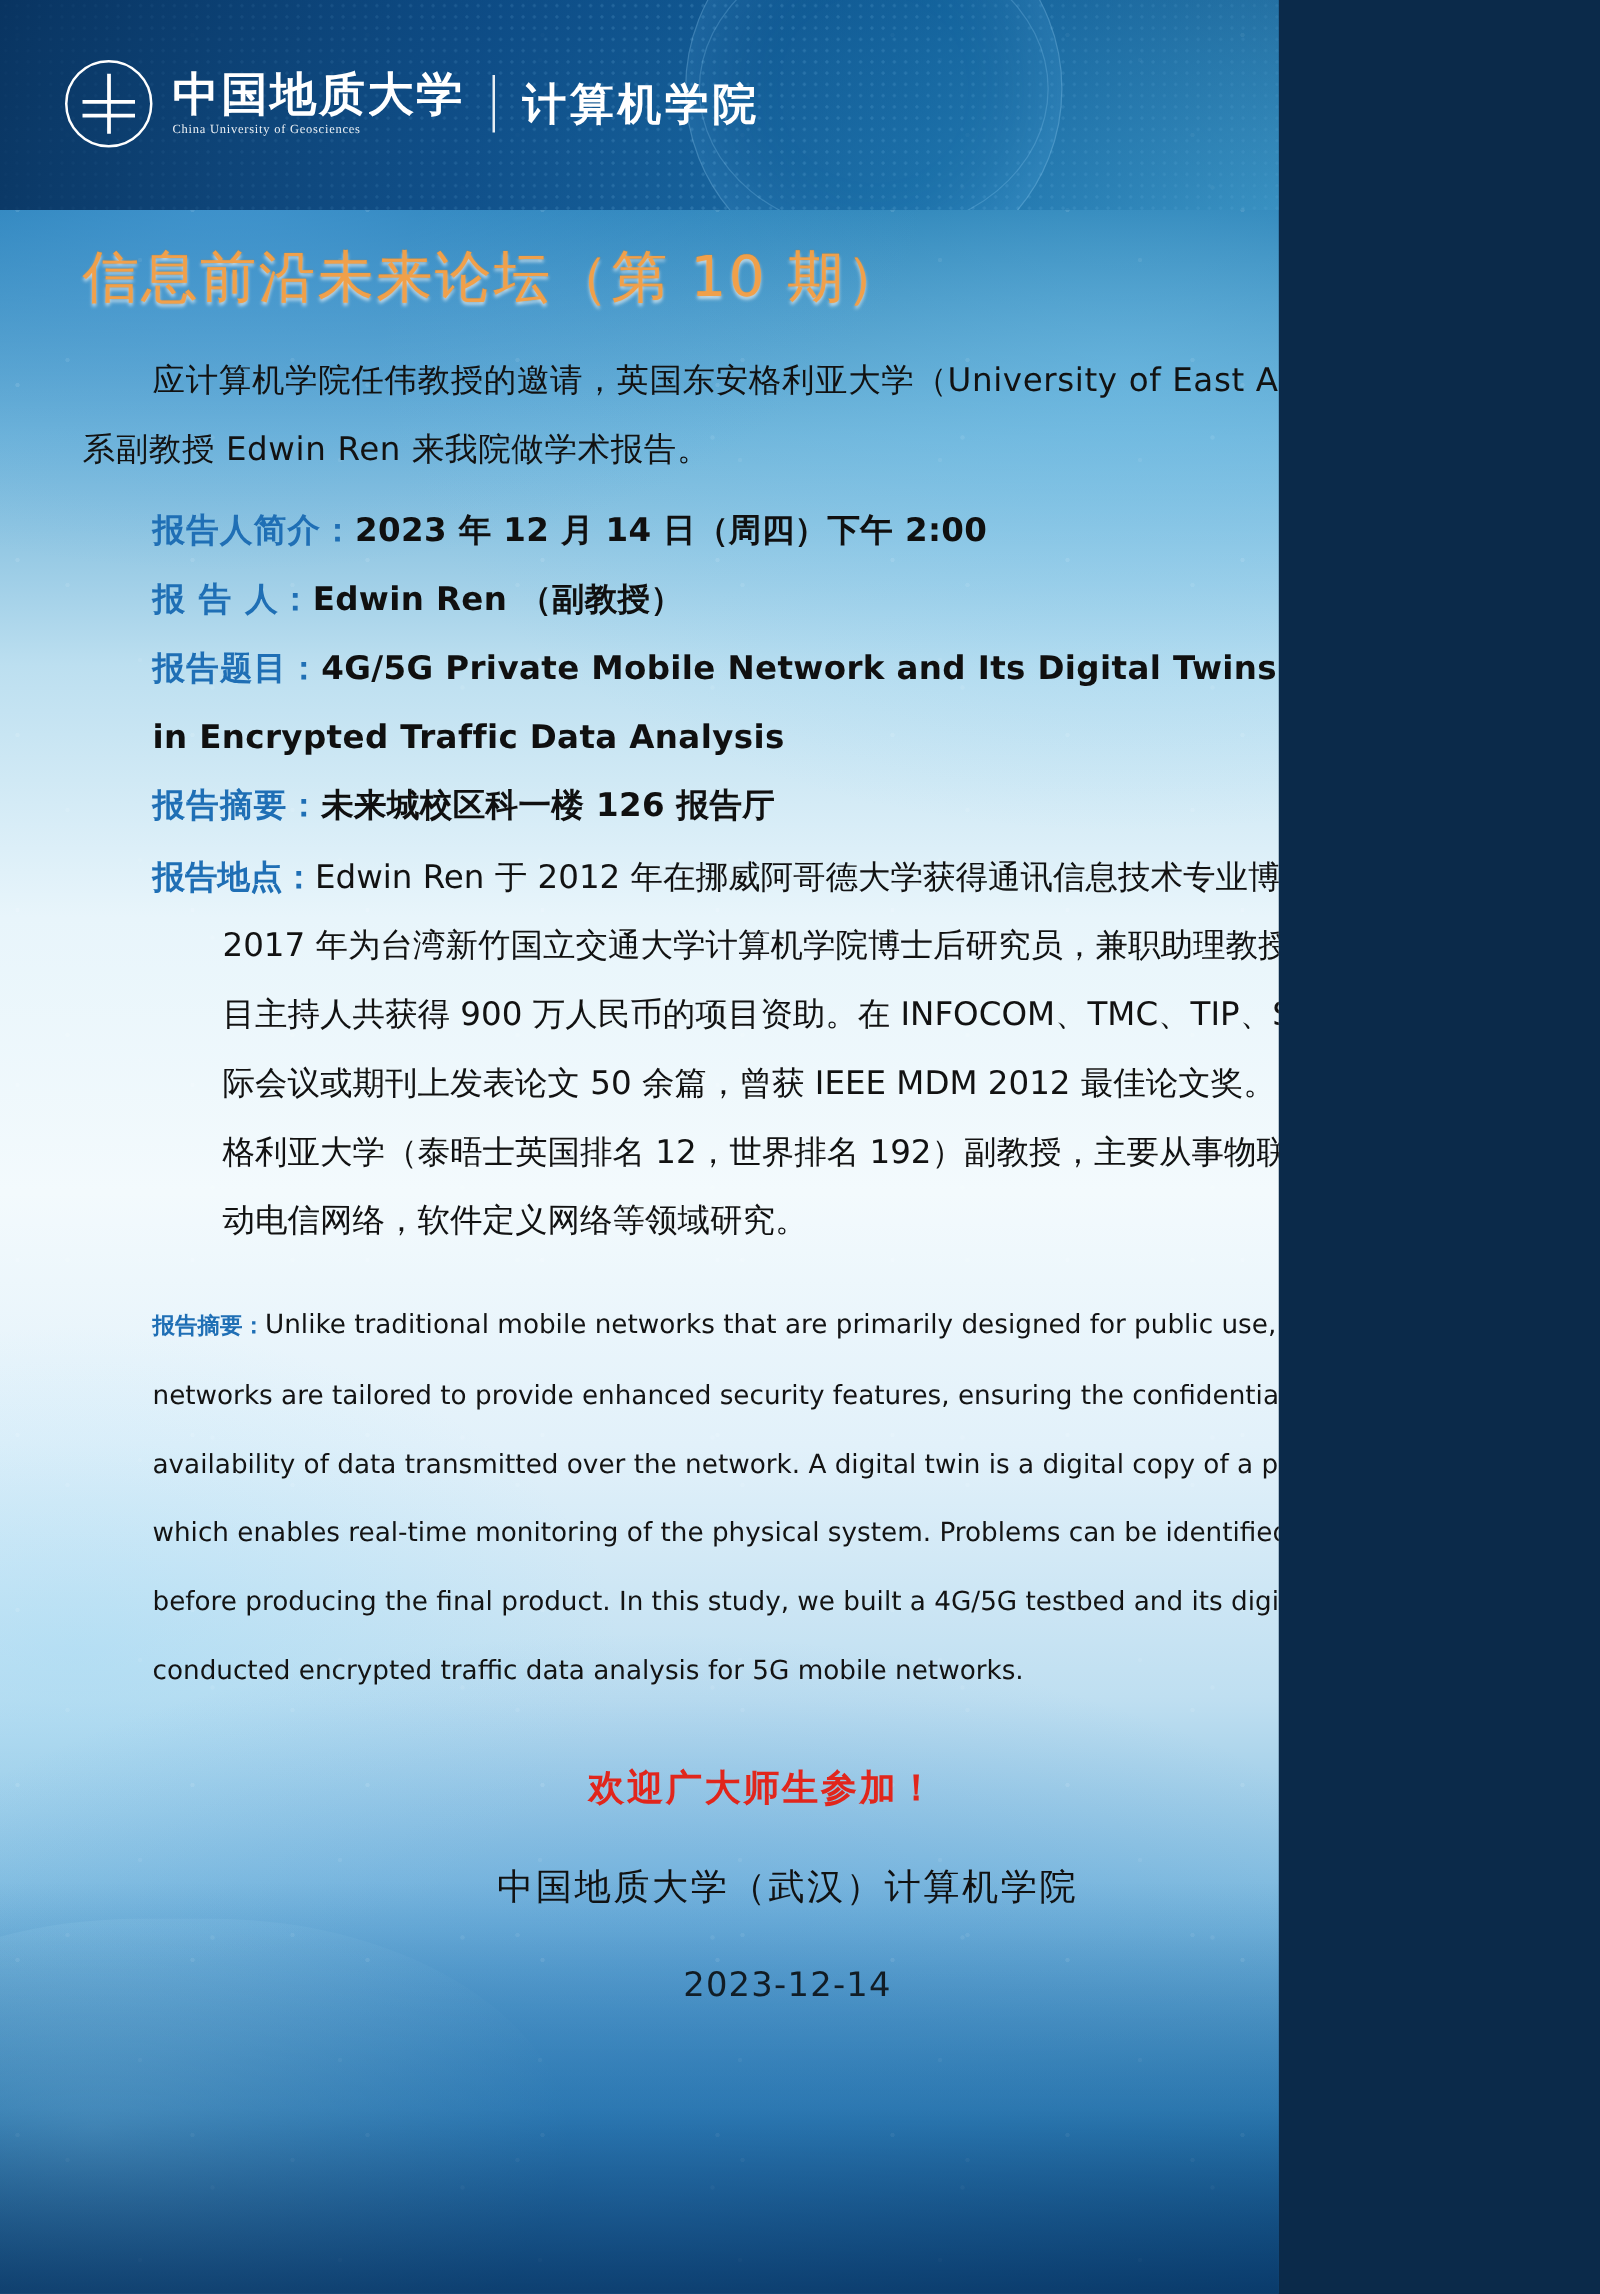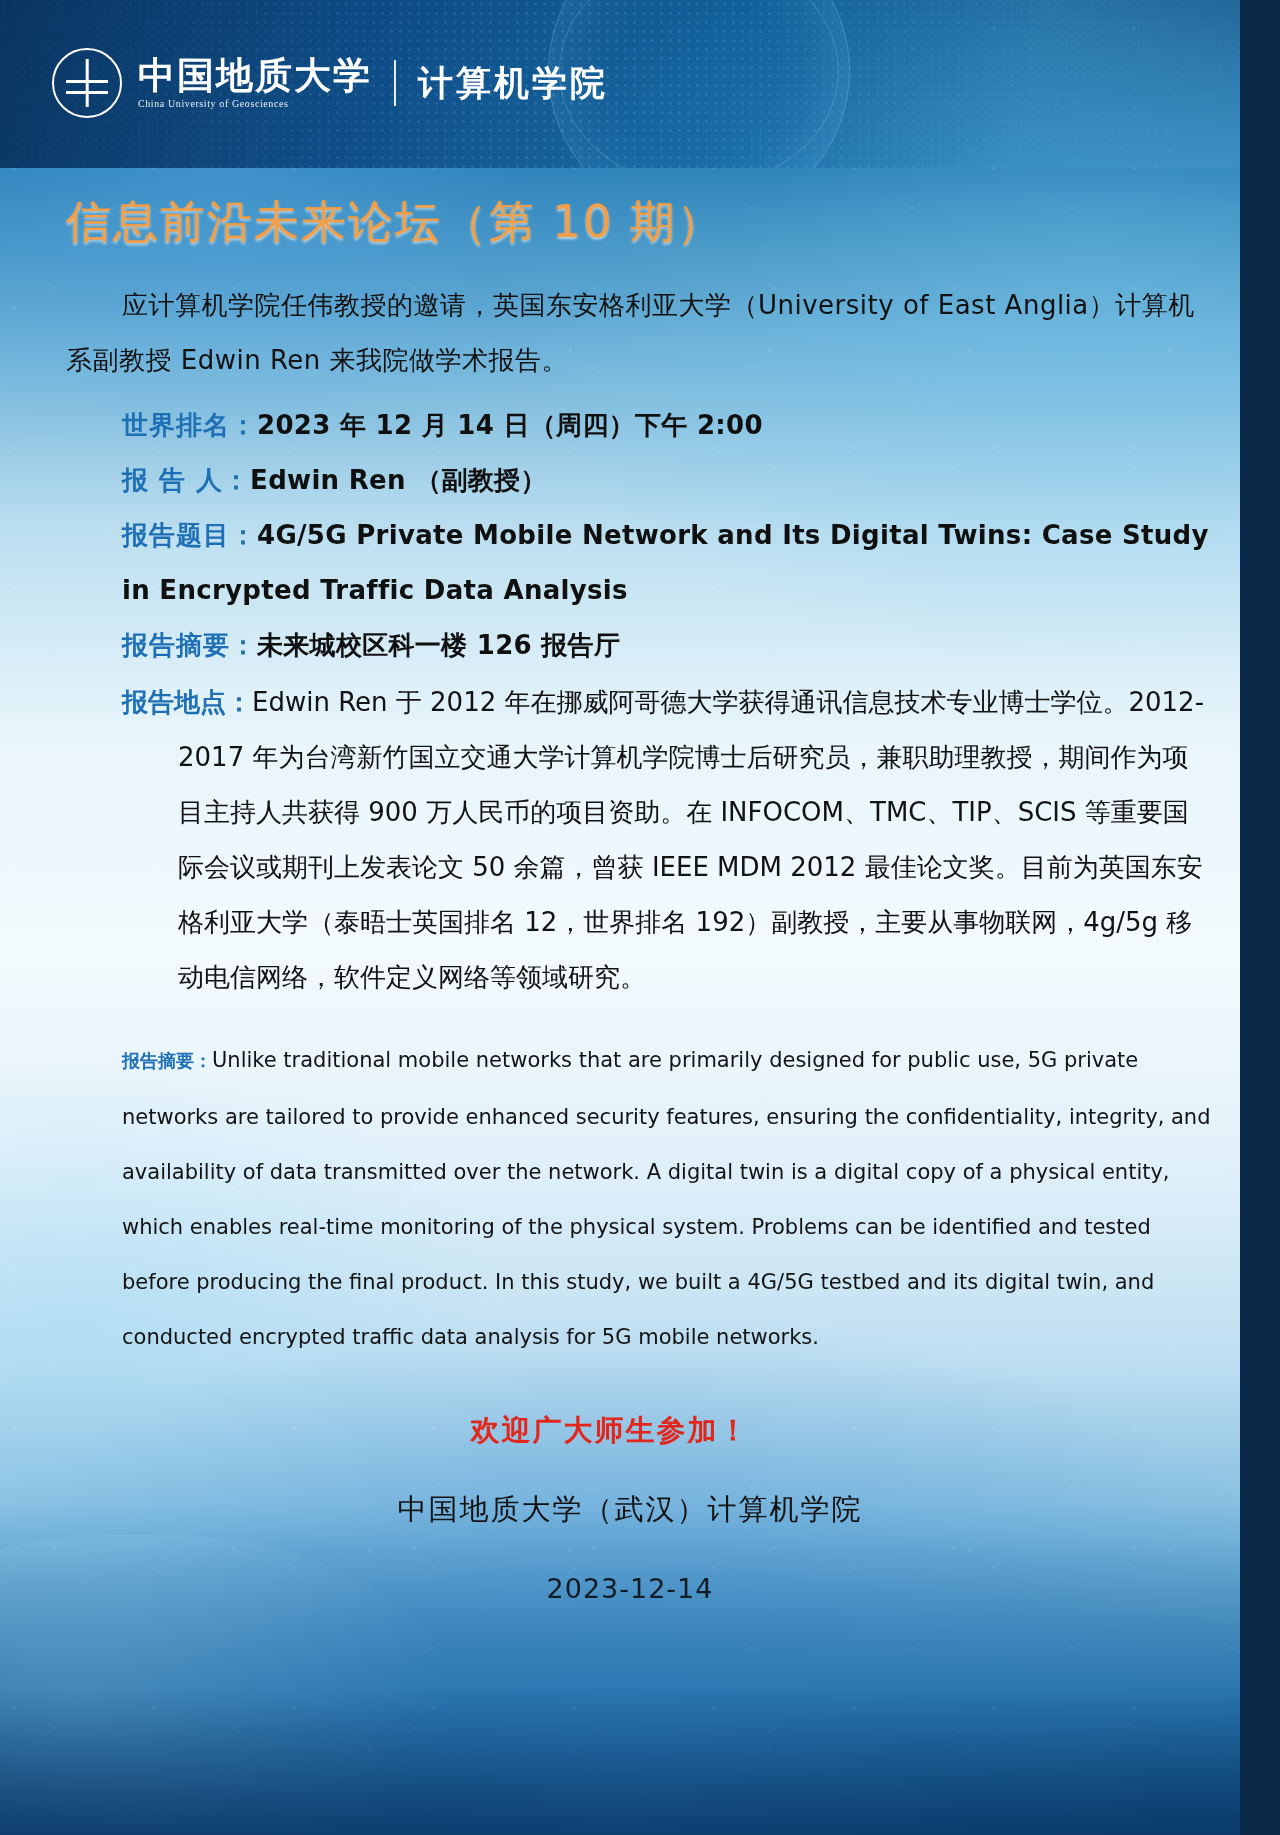--- a/index.html
+++ b/index.html
@@ -3,21 +3,21 @@
 <meta charset="utf-8">
 <title>Poster</title>
 <style>
   html, body {
     margin: 0;
     padding: 0;
     background: #0b2a4a;
   }
   #poster {
     position: relative;
-    width: 1240px;
+    width: 1023px;
     height: 1835px;
     overflow: hidden;
     font-family: "Liberation Sans", sans-serif;
     background:
       radial-gradient(ellipse 900px 500px at 18% 8%, rgba(90,170,230,0.55) 0%, rgba(90,170,230,0.0) 62%),
       radial-gradient(ellipse 1000px 620px at 88% 16%, rgba(120,200,240,0.42) 0%, rgba(120,200,240,0) 60%),
       radial-gradient(ellipse 1200px 700px at 50% 96%, rgba(60,140,210,0.55) 0%, rgba(60,140,210,0) 65%),
       radial-gradient(ellipse 700px 420px at 6% 72%, rgba(150,215,245,0.35) 0%, rgba(150,215,245,0) 62%),
       linear-gradient(180deg,#0e4f85 0%, #1f77ad 9%, #6fb3d8 19%, #bcdff0 29%, #e8f5fb 40%, #f3fafd 52%, #e2f1fa 63%, #bfdff1 74%, #7ab8dd 84%, #2f7fb4 93%, #0d4a7e 100%);
   }
@@ -251,21 +251,21 @@
 
   <div class="content">
 
     <div class="poster-title">信息前沿未来论坛（第 10 期）</div>
 
     <div class="body-text">
 
       <p class="intro">应计算机学院任伟教授的邀请，英国东安格利亚大学（University of East Anglia）计算机系副教授 Edwin Ren 来我院做学术报告。</p>
 
       <p class="field">
-        <span class="label">世界排名：</span><span class="value">2023 年 12 月 14 日（周四）下午 2:00</span>
+        <span class="label">报告人简介：</span><span class="value">2023 年 12 月 14 日（周四）下午 2:00</span>
       </p>
 
       <p class="field">
         <span class="label">报 告 人：</span><span class="value">Edwin Ren （副教授）</span>
       </p>
 
       <p class="field" style="text-indent:0;padding-left:56px;">
         <span class="label">报告题目：</span><span class="value">4G/5G Private Mobile Network and Its Digital Twins: Case Study in Encrypted Traffic Data Analysis</span>
       </p>
 

